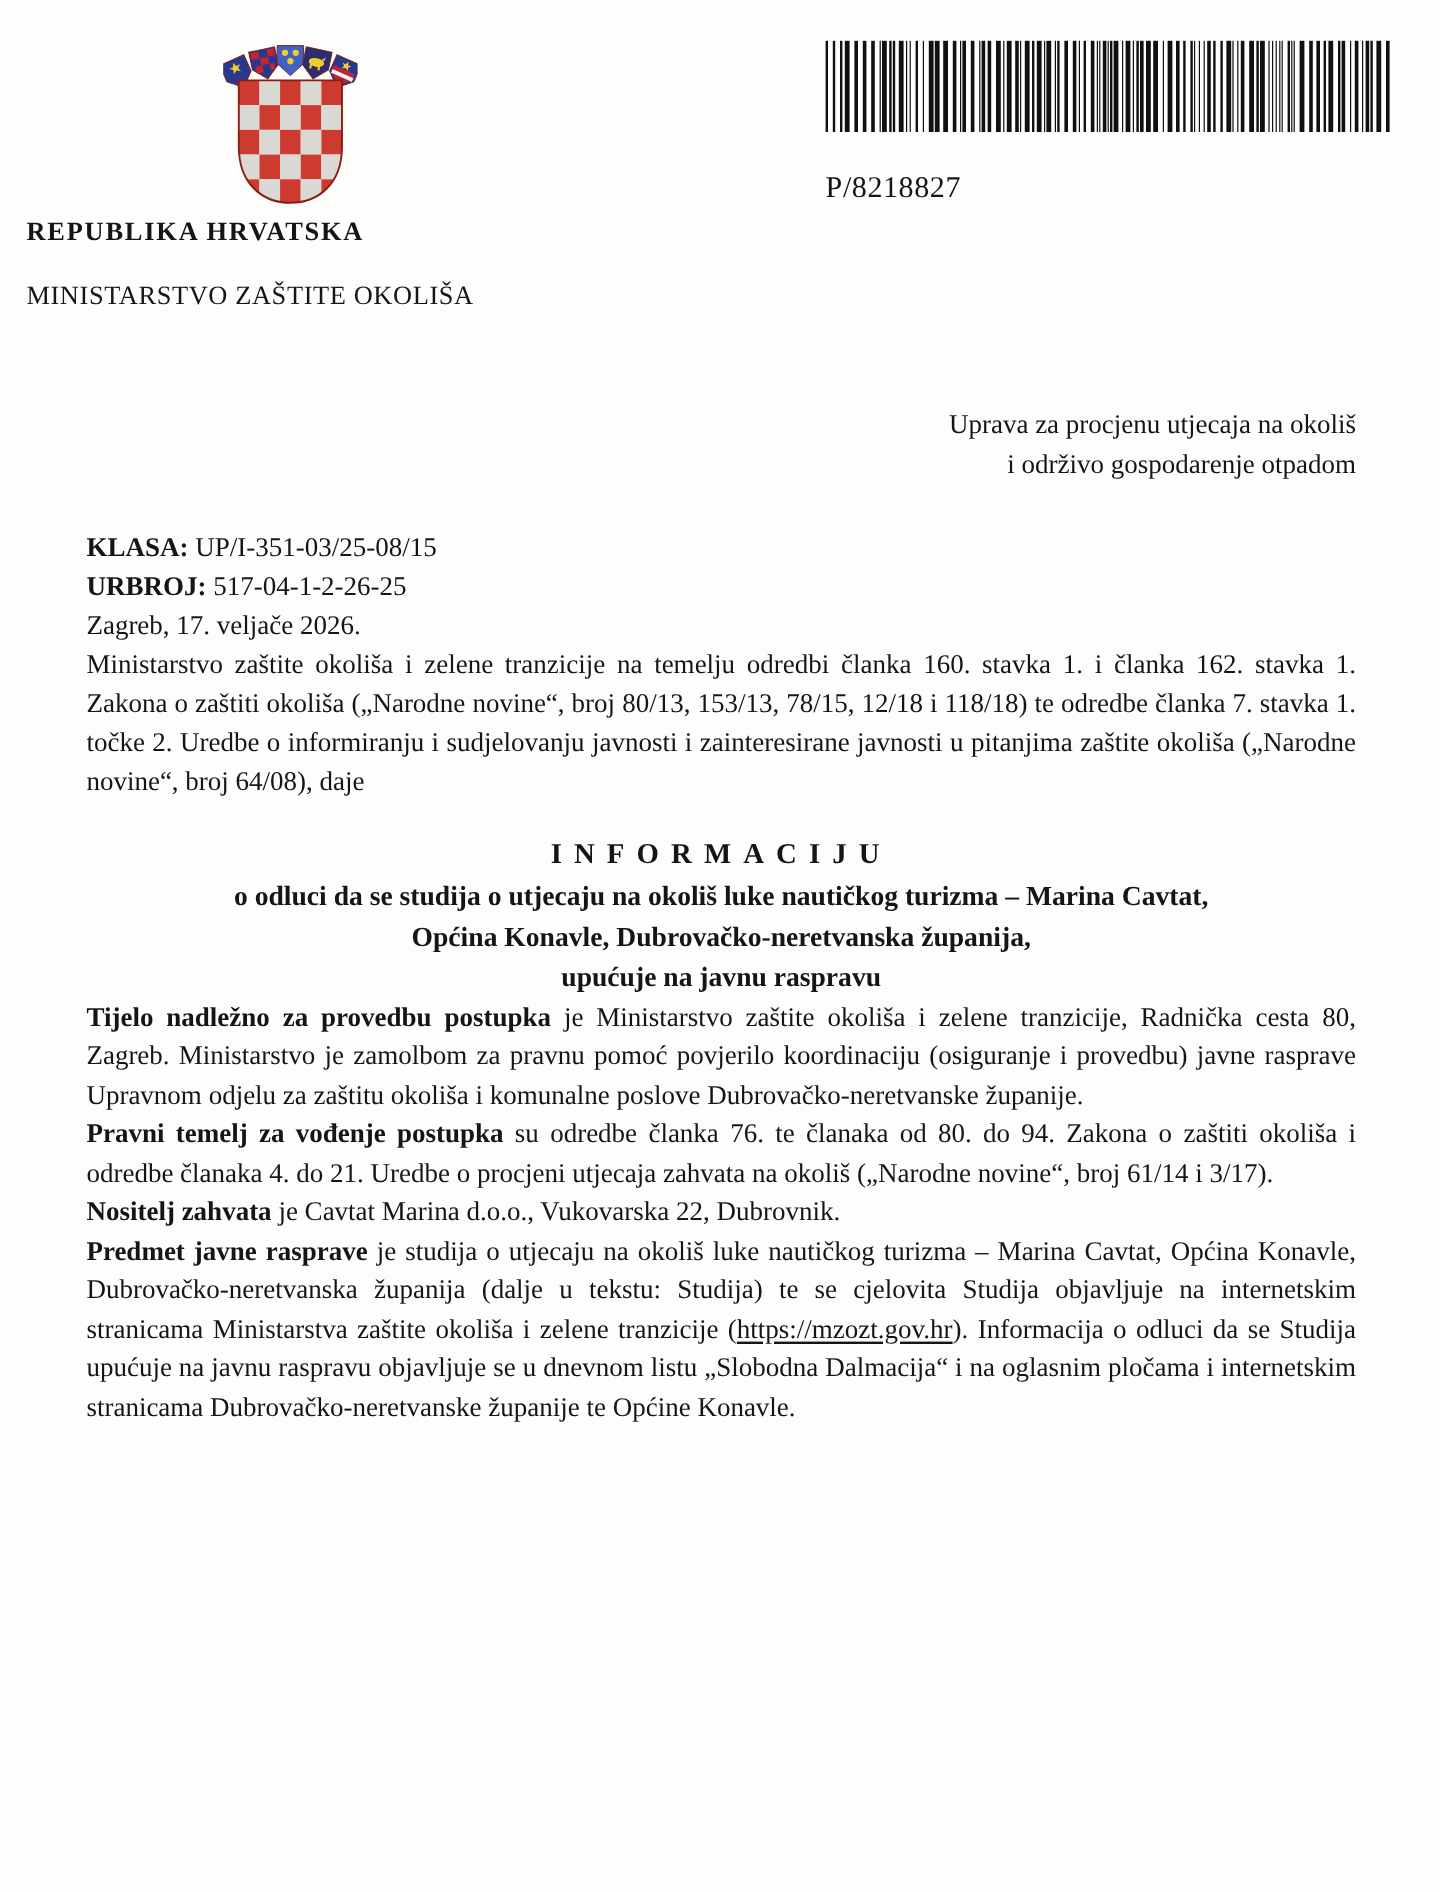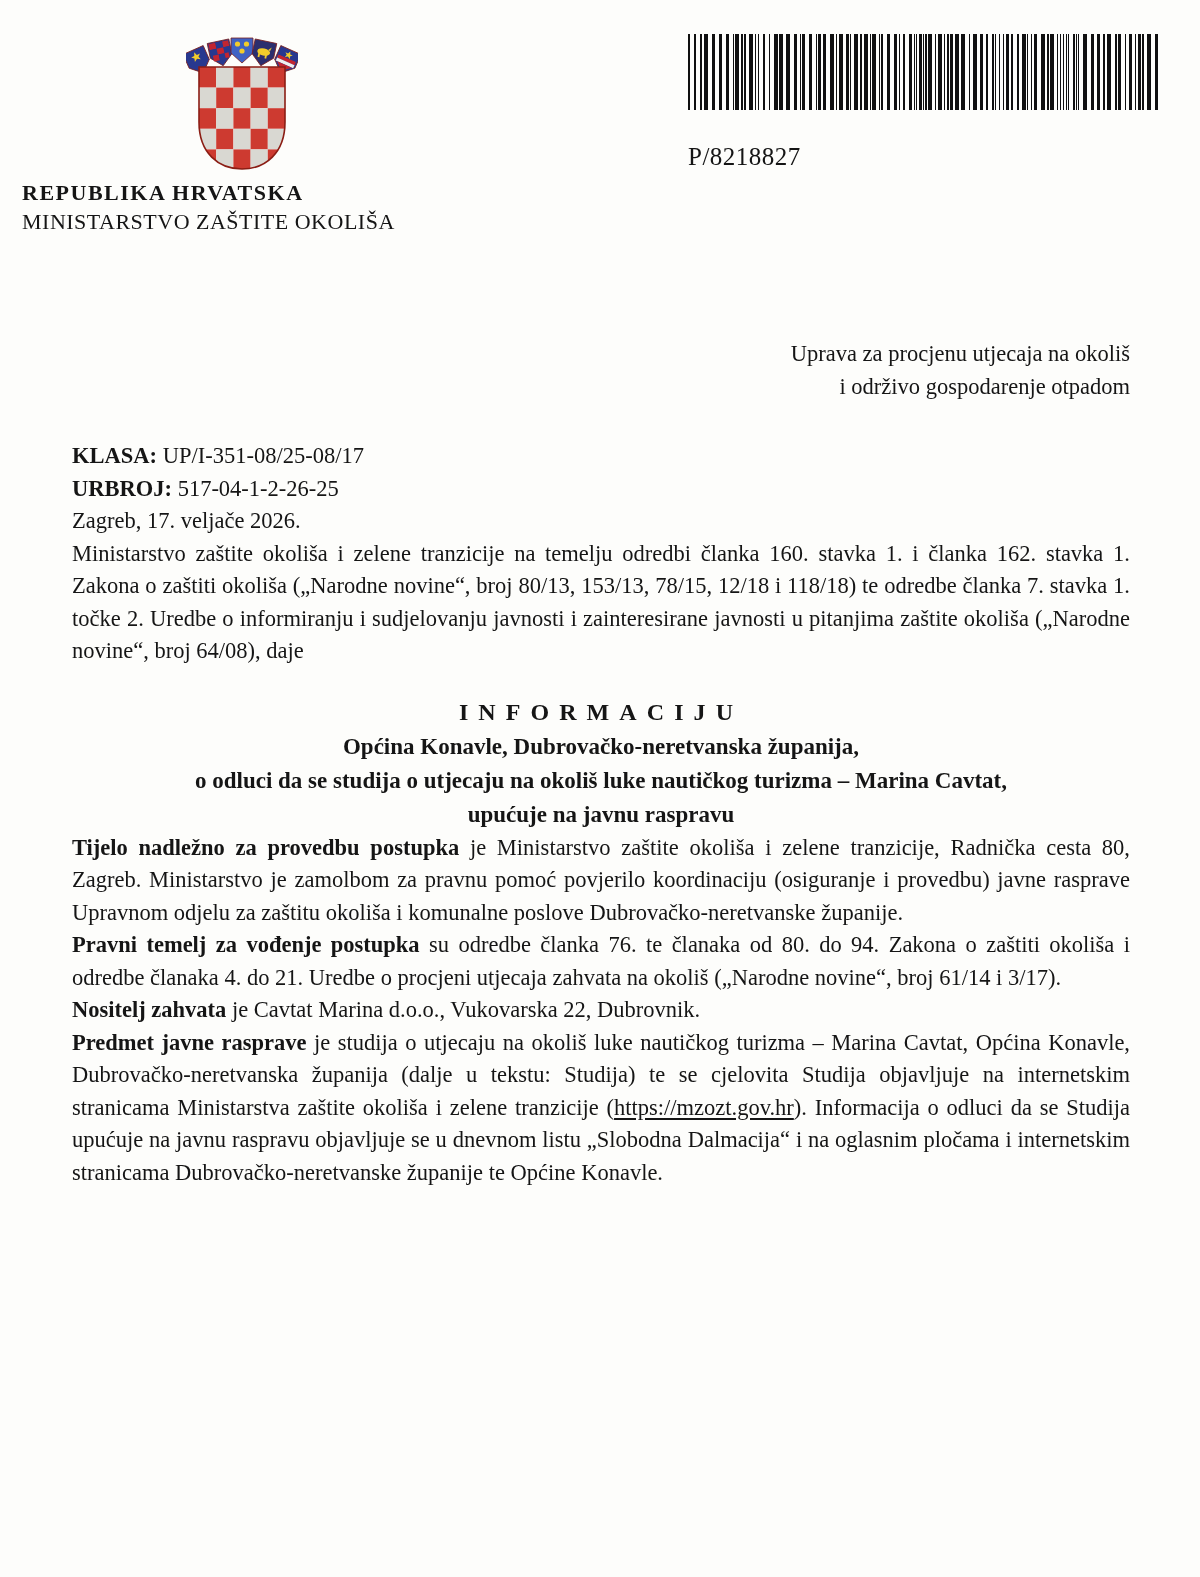--- a/index.html
+++ b/index.html
@@ -28,20 +28,21 @@
     font-size: 22px;
     letter-spacing: 1.5px;
     line-height: 28px;
     white-space: nowrap;
   }
   .ministry-name {
     font-size: 22px;
     letter-spacing: 0.5px;
     line-height: 29.5px;
     white-space: nowrap;
+    margin-top: 24px;
   }
 
   
   .barcode-wrap {
     position: absolute;
     top: 34px;
     right: 37px;
     width: 475px;
     text-align: left;
   }
@@ -298,31 +299,31 @@
   </div>
 
   <div class="doc-body">
 
     <div class="dept-block">
       <p>Uprava za procjenu utjecaja na okoliš</p>
       <p>i održivo gospodarenje otpadom</p>
     </div>
 
     <div class="ref-block">
-      <p><b>KLASA:</b><span> UP/I-351-08/25-08/17</span></p>
+      <p><b>KLASA:</b><span> UP/I-351-03/25-08/15</span></p>
       <p><b>URBROJ:</b><span> 517-04-1-2-26-25</span></p>
       <p>Zagreb, 17. veljače 2026.</p>
     </div>
 
     <p class="intro">Ministarstvo zaštite okoliša i zelene tranzicije na temelju odredbi članka 160. stavka 1. i članka 162. stavka 1. Zakona o zaštiti okoliša („Narodne novine“, broj 80/13, 153/13, 78/15, 12/18 i 118/18) te odredbe članka 7. stavka 1. točke 2. Uredbe o informiranju i sudjelovanju javnosti i zainteresirane javnosti u pitanjima zaštite okoliša („Narodne novine“, broj 64/08), daje</p>
 
     <div class="doc-title">
       <div class="title-main">INFORMACIJU</div>
+      <div class="title-sub">o odluci da se studija o utjecaju na okoliš luke nautičkog turizma – Marina Cavtat,</div>
       <div class="title-sub">Općina Konavle, Dubrovačko-neretvanska županija,</div>
-      <div class="title-sub">o odluci da se studija o utjecaju na okoliš luke nautičkog turizma – Marina Cavtat,</div>
       <div class="title-sub">upućuje na javnu raspravu</div>
     </div>
 
     <p class="p-tijelo"><b>Tijelo nadležno za provedbu postupka</b><span> je Ministarstvo zaštite okoliša i zelene tranzicije, Radnička cesta 80, Zagreb. Ministarstvo je zamolbom za pravnu pomoć povjerilo koordinaciju (osiguranje i provedbu) javne rasprave Upravnom odjelu za zaštitu okoliša i komunalne poslove Dubrovačko-neretvanske županije.</span></p>
 
     <p class="p-pravni"><b>Pravni temelj za vođenje postupka</b><span> su odredbe članka 76. te članaka od 80. do 94. Zakona o zaštiti okoliša i odredbe članaka 4. do 21. Uredbe o procjeni utjecaja zahvata na okoliš („Narodne novine“, broj 61/14 i 3/17).</span></p>
 
     <p class="p-nositelj"><b>Nositelj zahvata</b><span> je Cavtat Marina d.o.o., Vukovarska 22, Dubrovnik.</span></p>
 
     <p class="p-predmet"><b>Predmet javne rasprave</b><span> je studija o utjecaju na okoliš luke nautičkog turizma – Marina Cavtat, Općina Konavle, Dubrovačko-neretvanska županija (dalje u tekstu: Studija) te se cjelovita Studija objavljuje na internetskim stranicama Ministarstva zaštite okoliša i zelene tranzicije (</span><a class="doc-link" href="#">https://mzozt.gov.hr</a><span>). Informacija o odluci da se Studija upućuje na javnu raspravu objavljuje se u dnevnom listu „Slobodna Dalmacija“ i na oglasnim pločama i internetskim stranicama Dubrovačko-neretvanske županije te Općine Konavle.</span></p>

